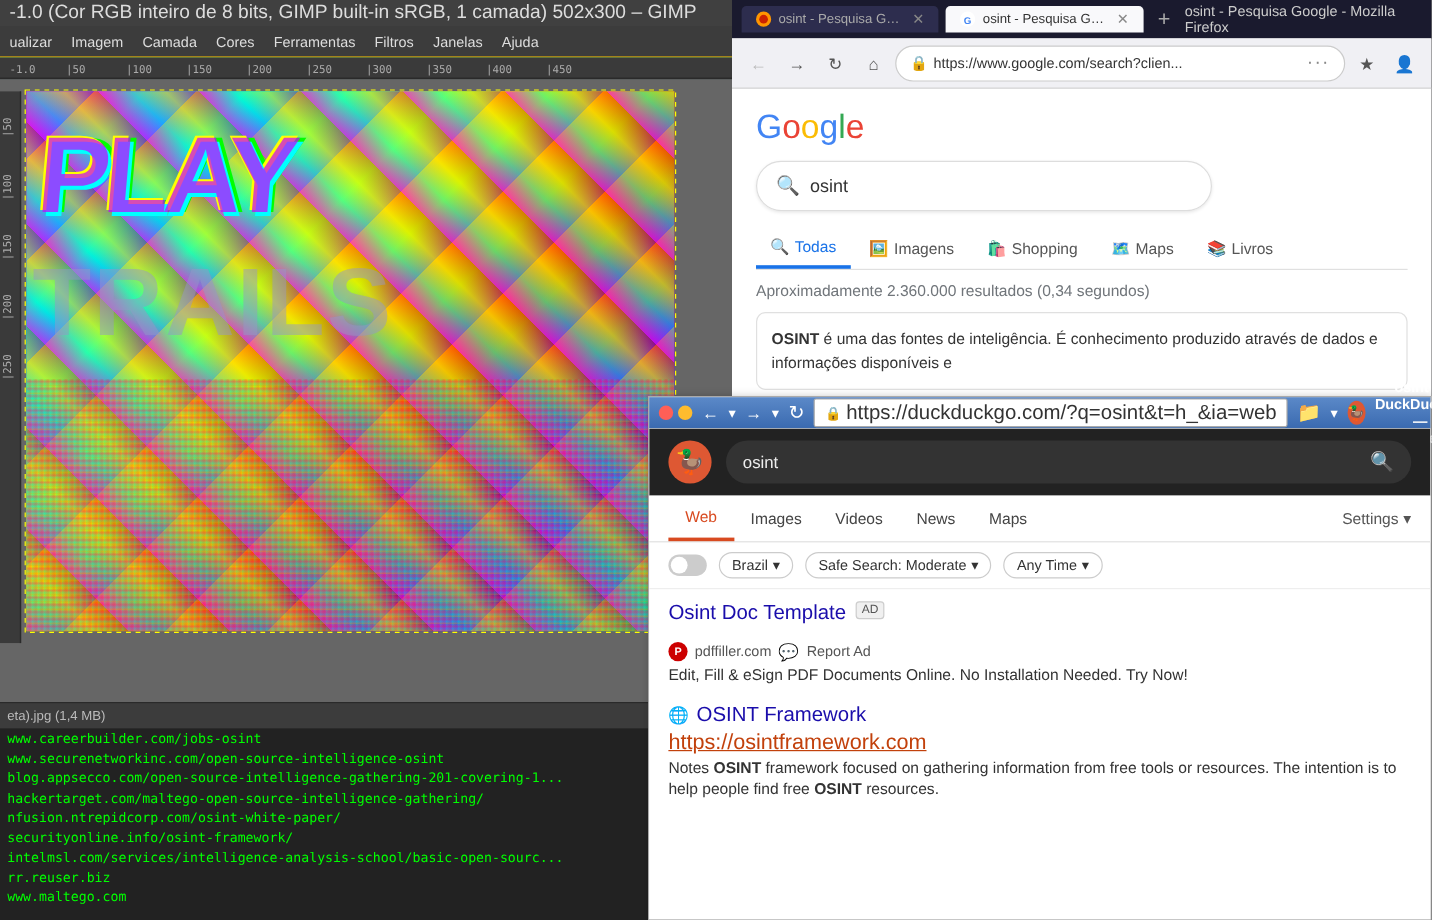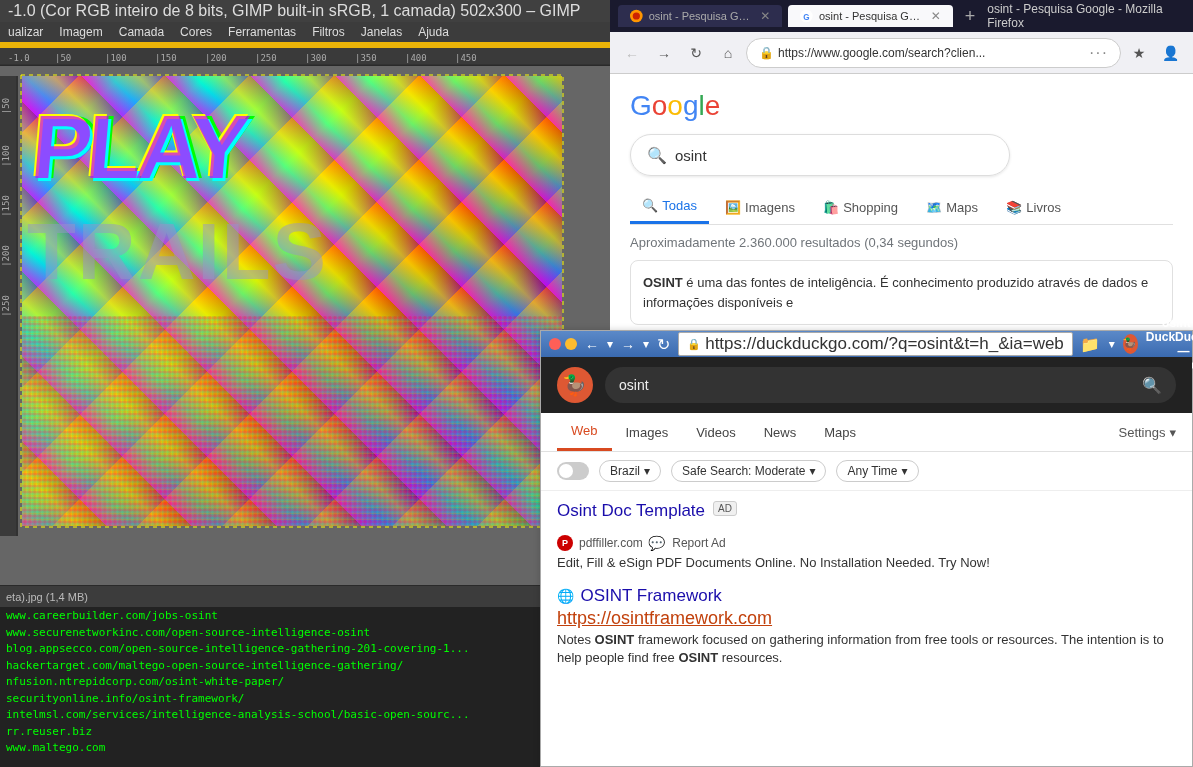--- a/index.html
+++ b/index.html
@@ -21,21 +21,21 @@
       height: 22px;
       display: flex; align-items: center;
       white-space: nowrap;
       overflow: hidden;
     }
     .gimp-menubar {
       background: #3c3c3c;
       display: flex;
       height: 26px;
       align-items: center;
-      border-bottom: 6px solid #eab308;
+      border-bottom: 1px solid #eab308;
     }
     .gimp-menubar span {
       color: #ddd;
       font-size: 12px;
       padding: 2px 8px;
       cursor: pointer;
     }
     .gimp-ruler-top {
       height: 18px;
       background: #0f766e;

